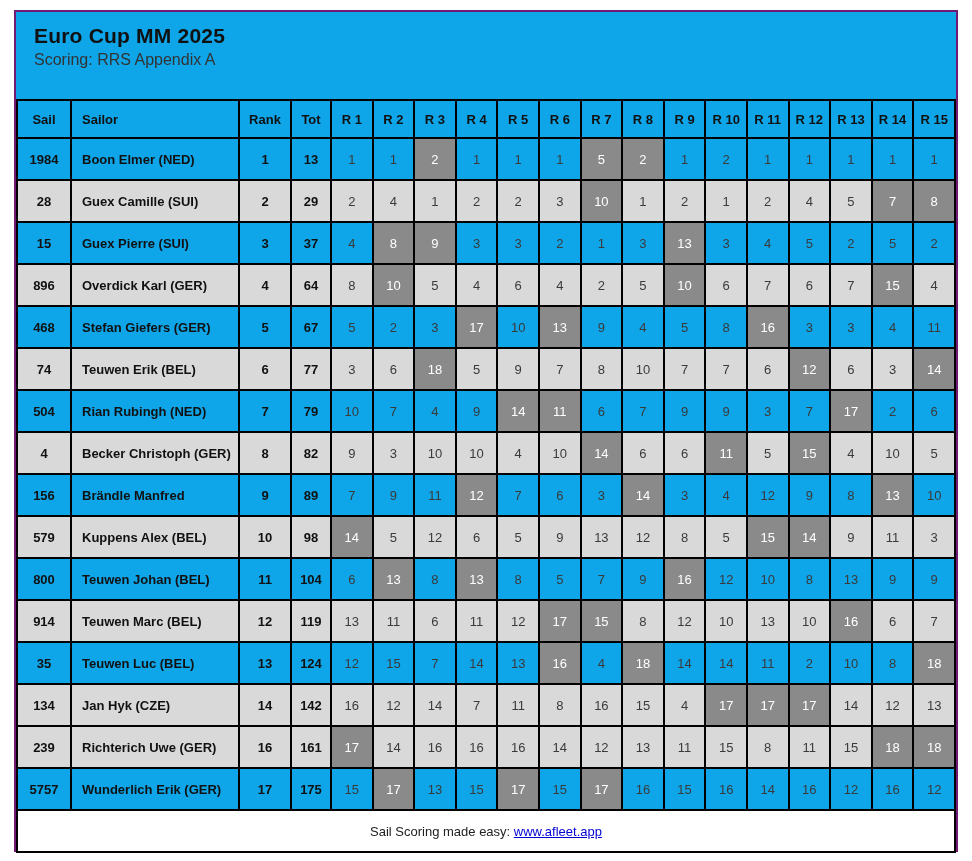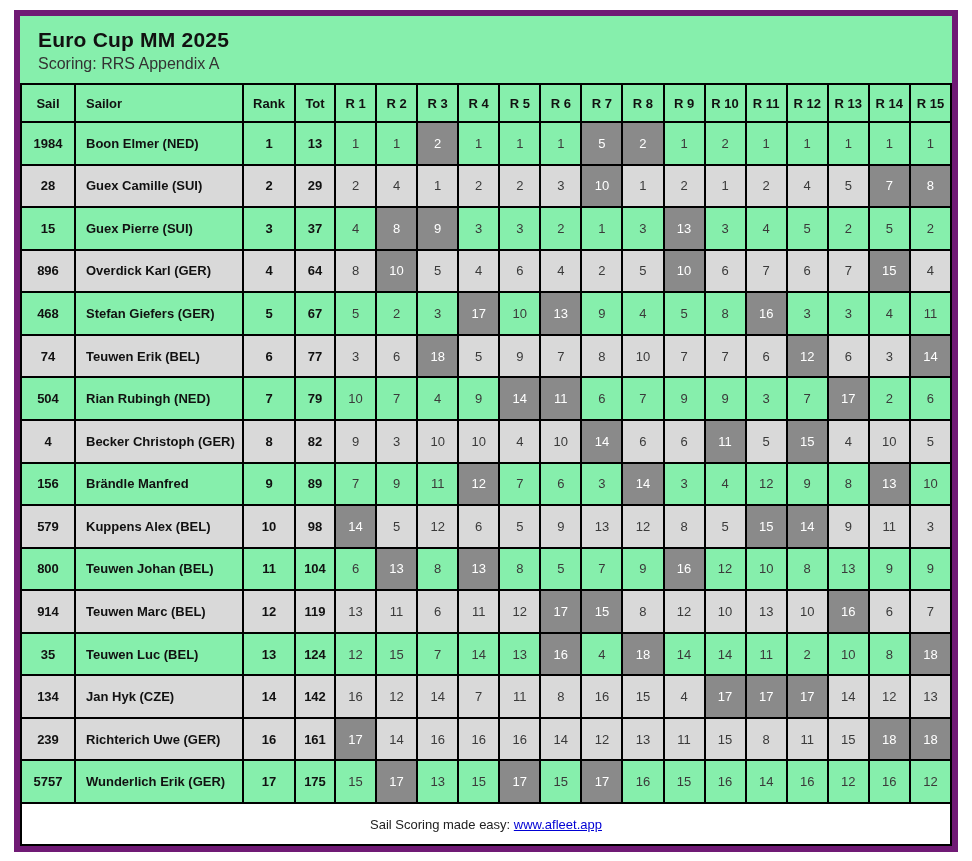--- a/index.html
+++ b/index.html
@@ -2,22 +2,22 @@
 <html><head>
 <meta charset="utf-8">
 <style>
   html, body { margin:0; padding:0; background:#ffffff; }
   body { font-family:"Liberation Sans", sans-serif; }
   .page {
     width:972px; height:861px; box-sizing:border-box;
     padding:10px 14px 9px 14px; background:#ffffff;
   }
   .frame {
-    border:6px solid #701a75; height:100%; box-sizing:border-box;
-    display:flex; flex-direction:column; background:#86efac;
+    border:2px solid #701a75; height:100%; box-sizing:border-box;
+    display:flex; flex-direction:column; background:#0ea5e9;gap:20px;
   }
   .title-block { padding:12px 18px 10px 18px; }
   .title { font-size:21px; font-weight:bold; color:#111; letter-spacing:0.2px; }
   .subtitle { font-size:16px; color:#333; margin-top:3px; }
 
   table.results {
     border-collapse:collapse; width:100%; table-layout:fixed;
     flex:1;
   }
   th, td {

